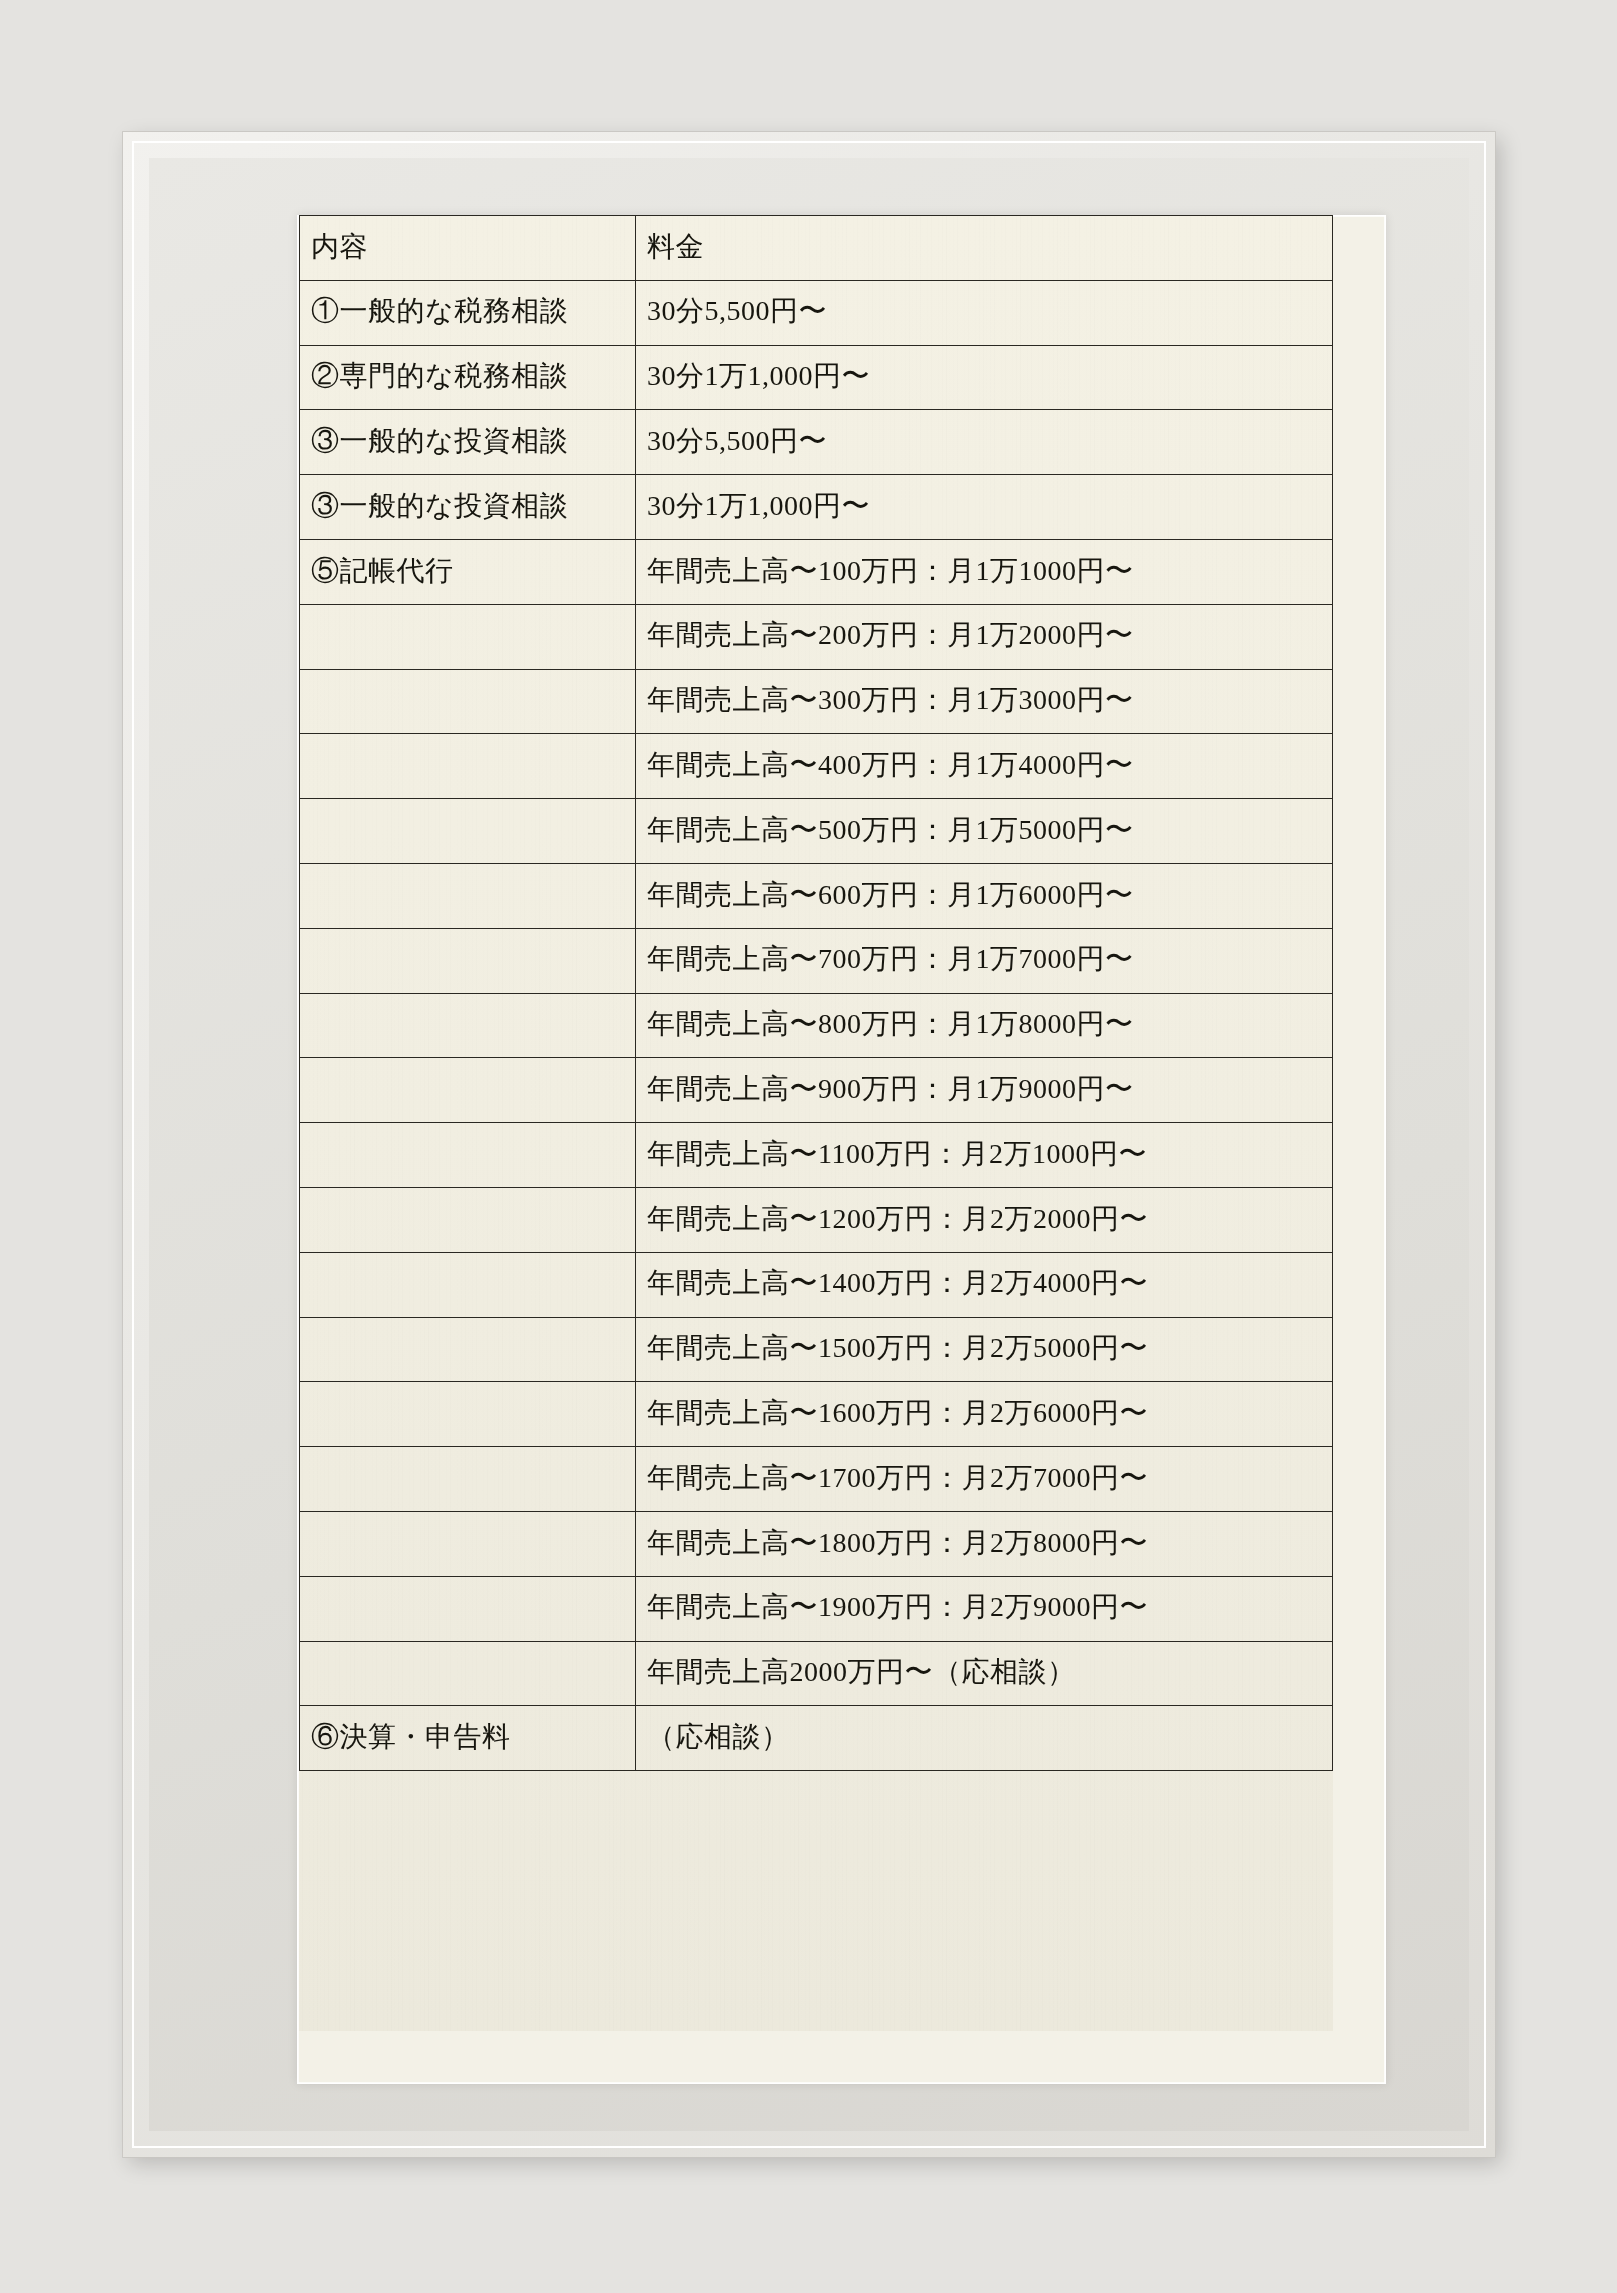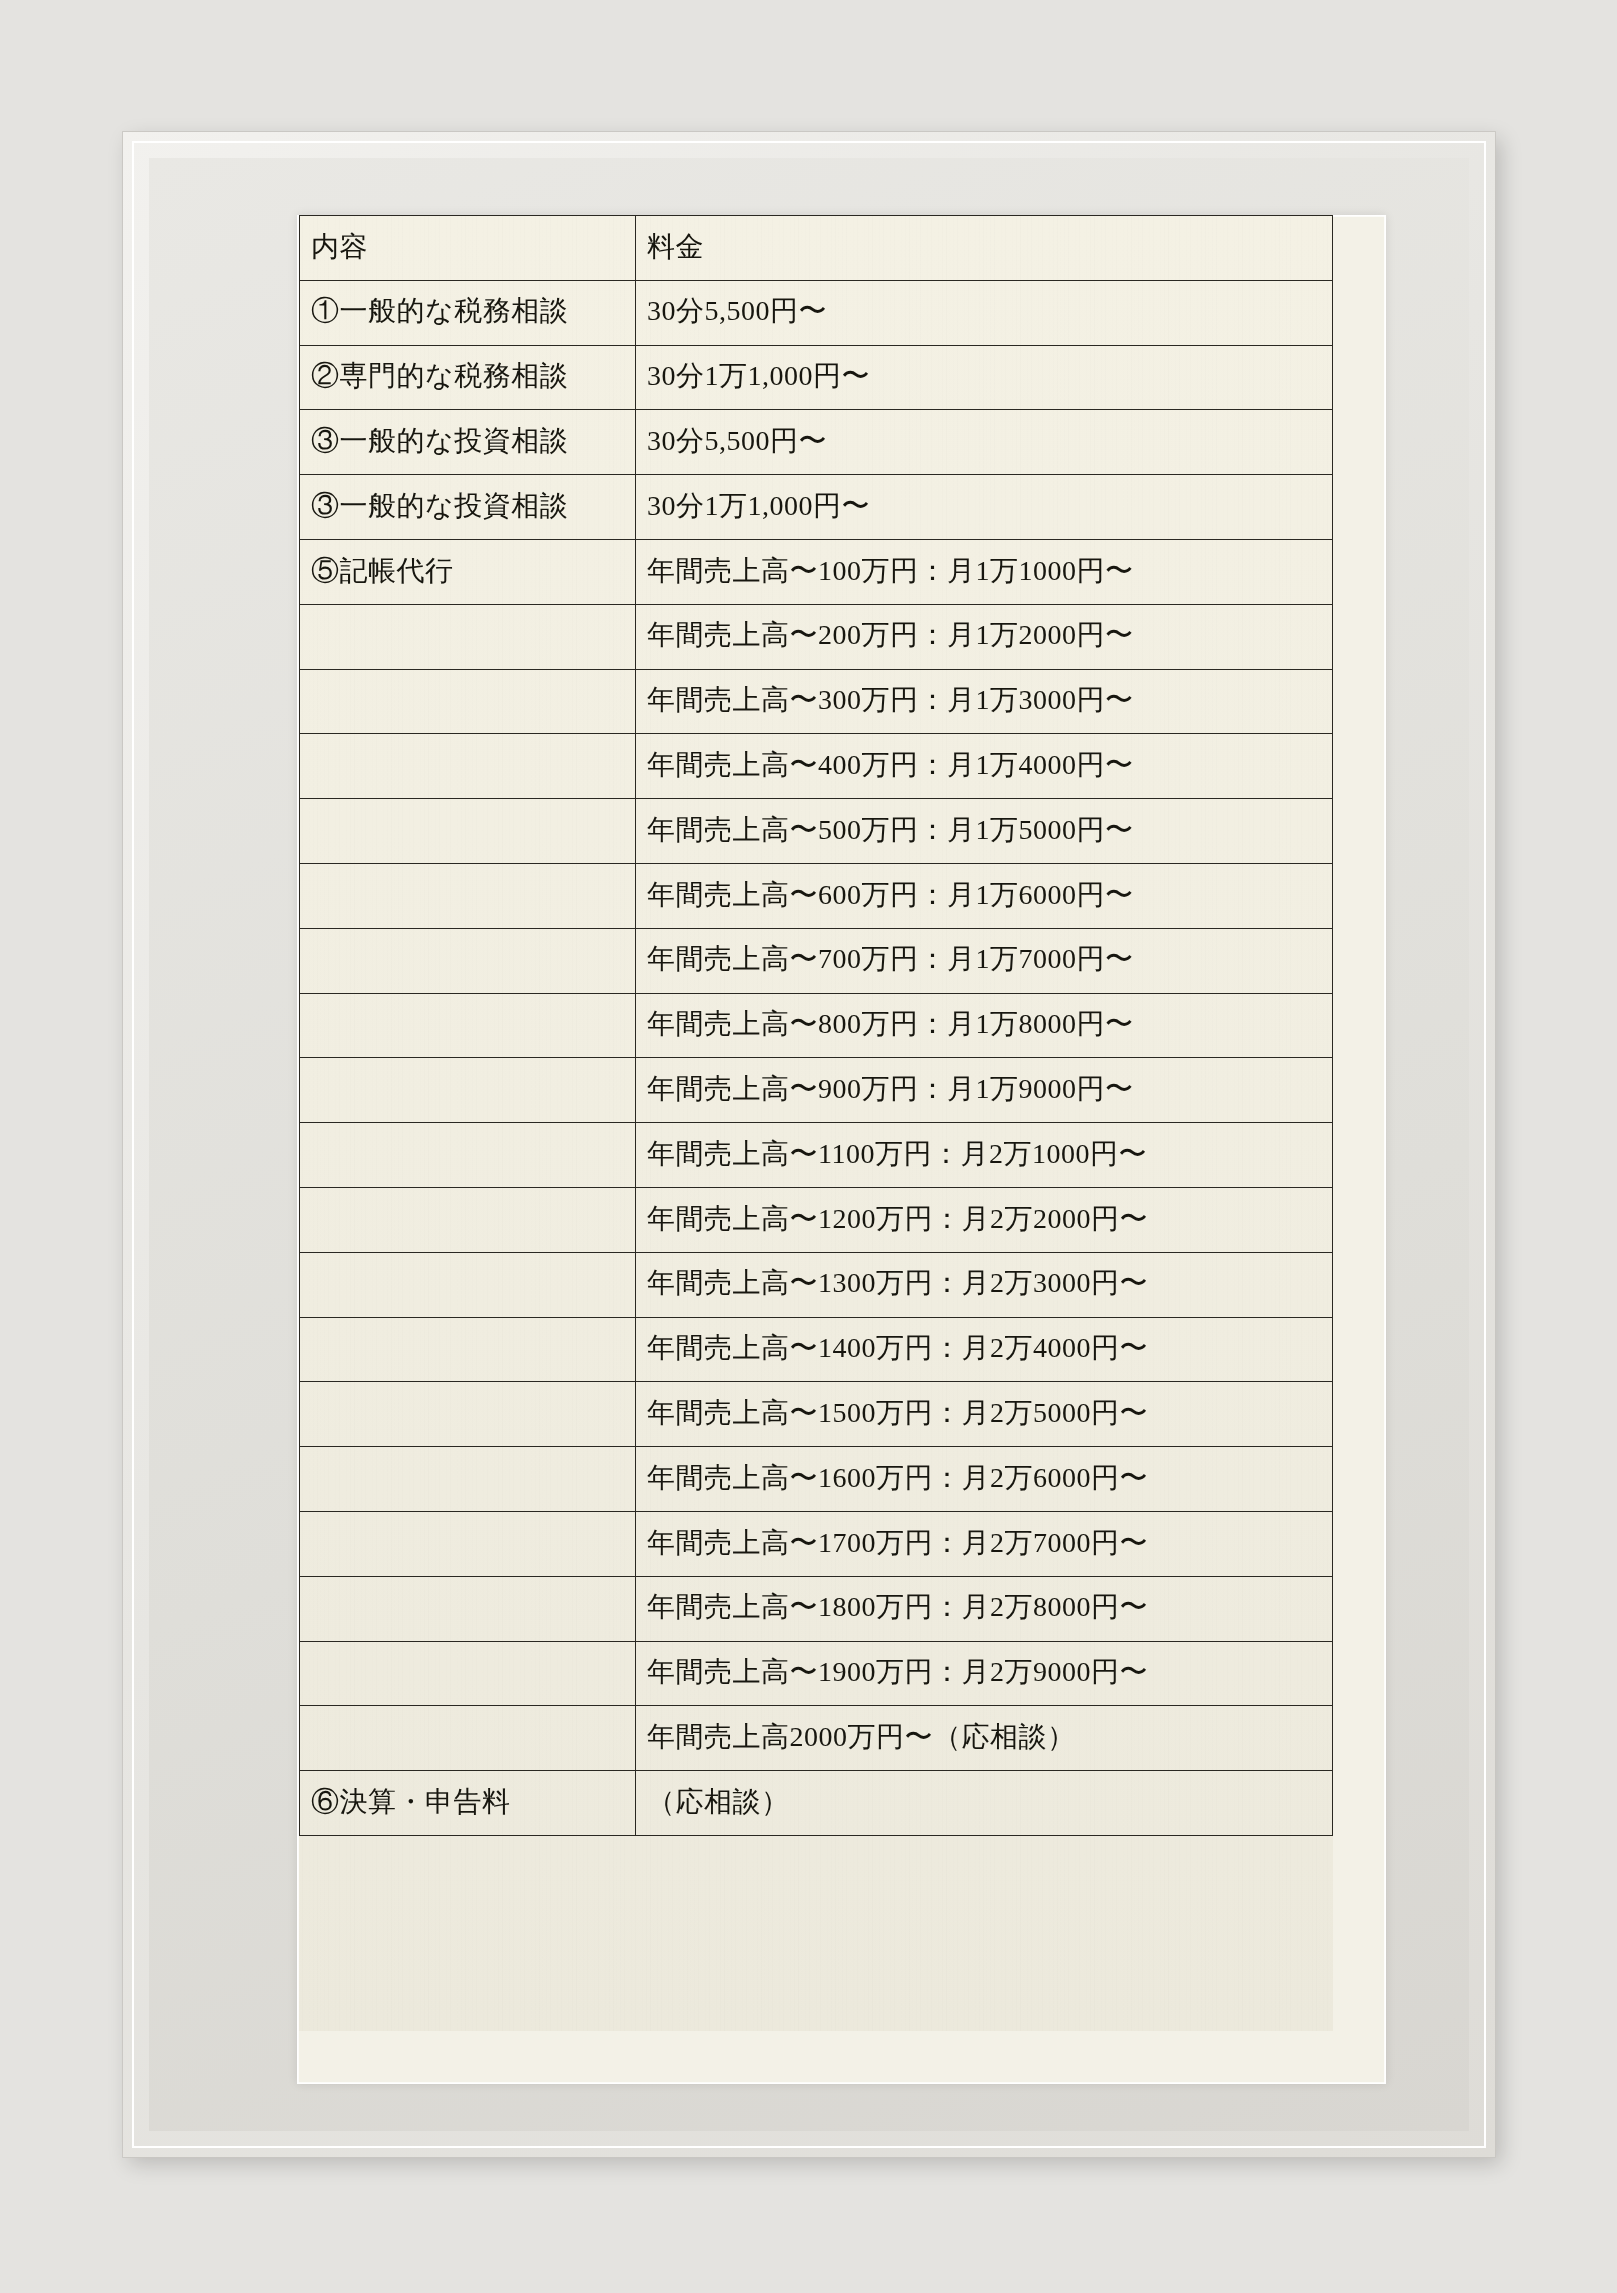--- a/index.html
+++ b/index.html
@@ -169,24 +169,20 @@
         <tr>
           <td class="blank"></td>
           <td>年間売上高〜1100万円：月2万1000円〜</td>
         </tr>
         <tr>
           <td class="blank"></td>
           <td>年間売上高〜1200万円：月2万2000円〜</td>
         </tr>
         <tr>
           <td class="blank"></td>
-          <td>年間売上高〜1300万円：月2万3000円〜</td>
-        </tr>
-        <tr>
-          <td class="blank"></td>
           <td>年間売上高〜1400万円：月2万4000円〜</td>
         </tr>
         <tr>
           <td class="blank"></td>
           <td>年間売上高〜1500万円：月2万5000円〜</td>
         </tr>
         <tr>
           <td class="blank"></td>
           <td>年間売上高〜1600万円：月2万6000円〜</td>
         </tr>

